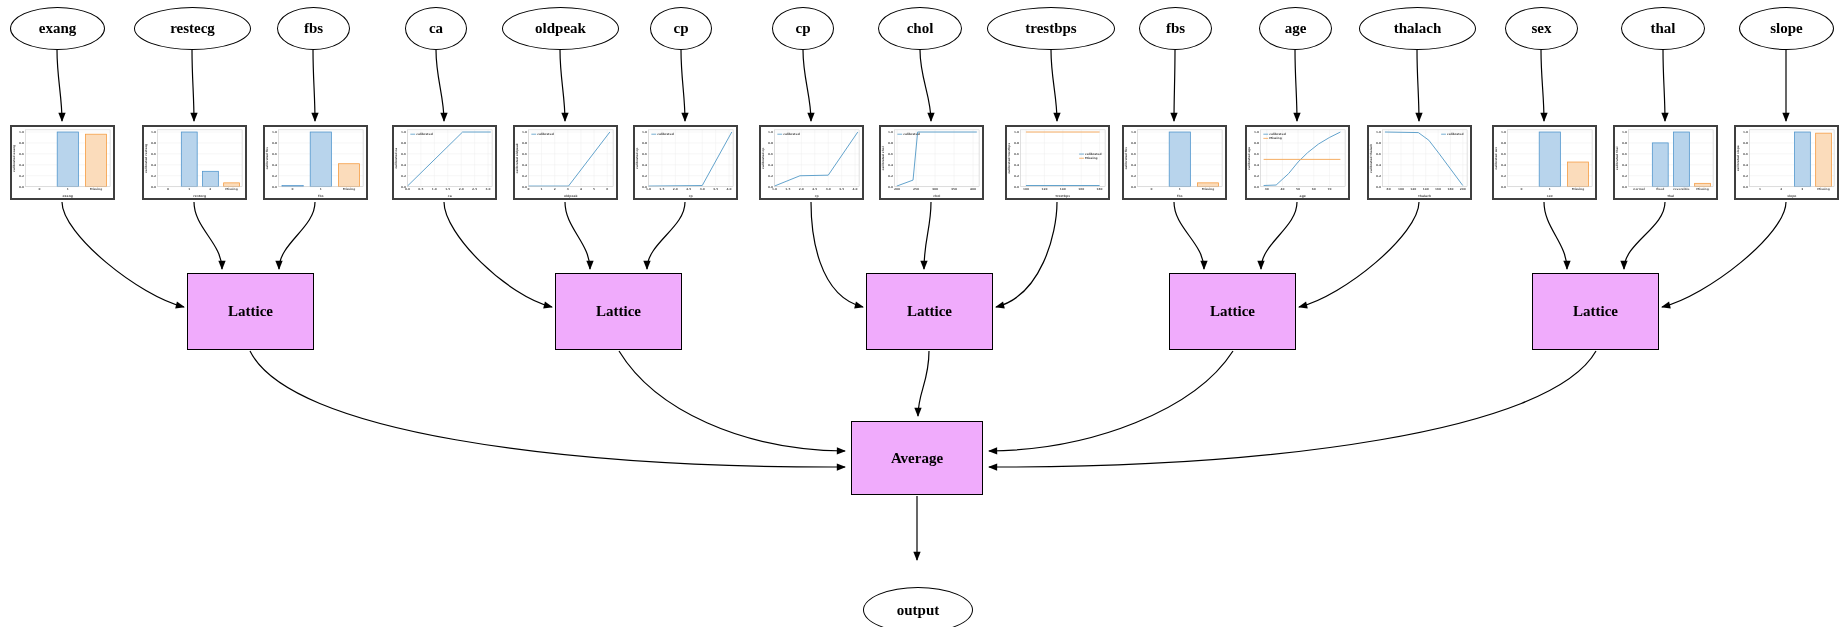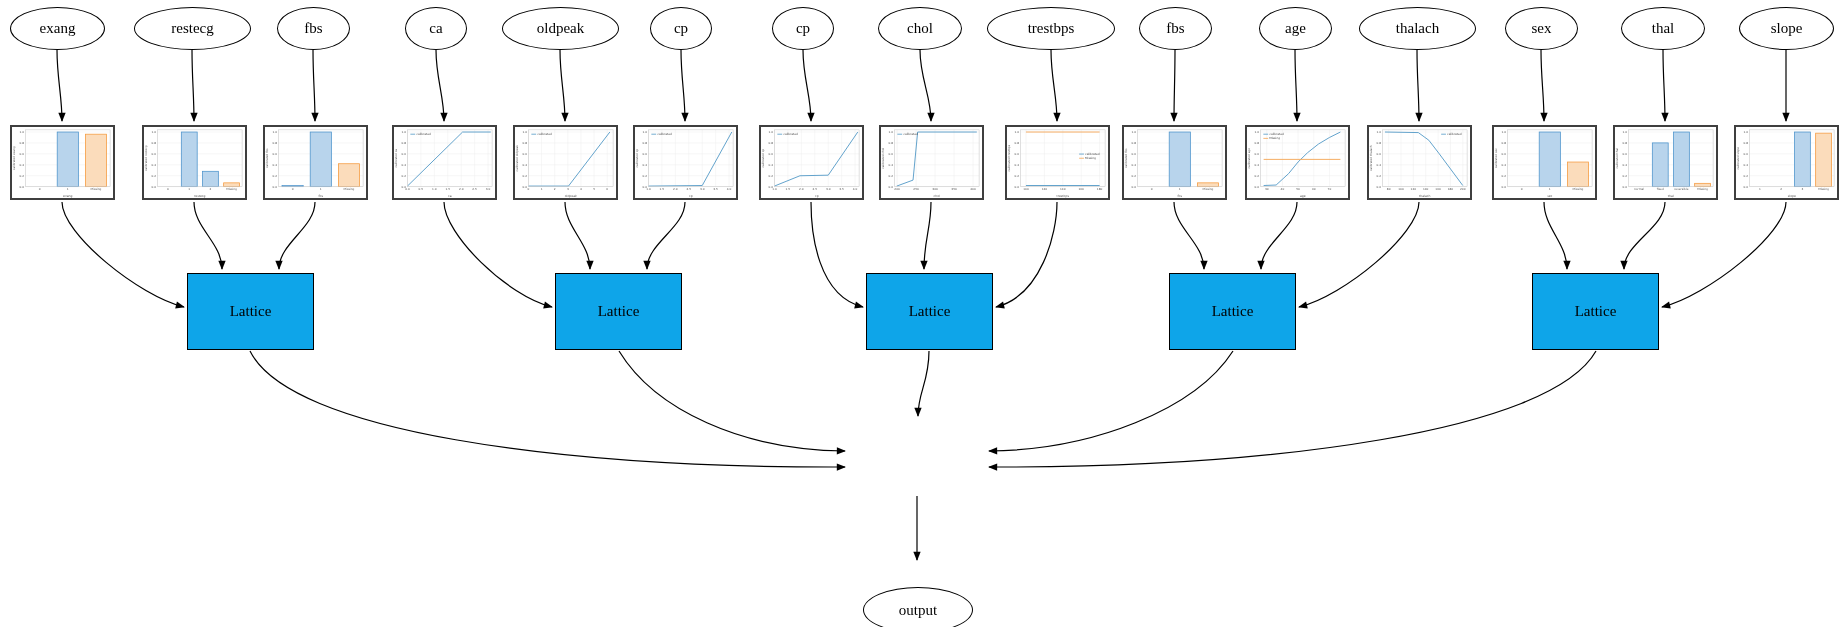--- a/index.html
+++ b/index.html
@@ -1,25 +1,25 @@
 <!DOCTYPE html>
 <html><head>
 <meta charset="utf-8">
 <style>
   html,body{margin:0;padding:0;background:#ffffff;}
   #stage{position:relative;width:1840px;height:627px;background:#ffffff;overflow:hidden;
-         font-family:"Liberation Serif","DejaVu Serif",serif;}
+         font-family:"Liberation Serif","DejaVu Serif",serif;font-weight:bold;}
   #edge-layer{position:absolute;left:0;top:0;pointer-events:none;}
   .ell{position:absolute;height:43px;border:1px solid #000;border-radius:50%;
        background:#fff;display:flex;align-items:center;justify-content:center;
        font-size:15px;color:#000;box-sizing:border-box;}
   .chart{position:absolute;top:125px;width:105px;height:75px;border:2px solid #3f3f3f;
          background:#fff;box-sizing:border-box;}
   .chart svg{display:block;}
-  .rect-node{position:absolute;border:1px solid #000;background:#0ea5e9;
+  .rect-node{position:absolute;border:1px solid #000;background:#f0abfc;
          display:flex;align-items:center;justify-content:center;
          font-size:15px;color:#000;box-sizing:border-box;}
   .out-ell{position:absolute;border:1px solid #000;border-radius:50%;background:#fff;
          display:flex;align-items:center;justify-content:center;font-size:15px;box-sizing:border-box;}
 </style>
 </head>
 <body>
 
 <div id="stage">
   <svg id="edge-layer" width="1840" height="627">
@@ -593,17 +593,20 @@
   <div class="rect-node" style="left:866px;top:273px;width:127px;height:77px">
       <span>Lattice</span>
     </div>
   <div class="rect-node" style="left:1169px;top:273px;width:127px;height:77px">
       <span>Lattice</span>
     </div>
   <div class="rect-node" style="left:1532px;top:273px;width:127px;height:77px">
       <span>Lattice</span>
     </div>
 
+  <div class="rect-node" style="left:851px;top:421px;width:132px;height:74px">
+      <span>Average</span>
+    </div>
 
   <div class="out-ell" style="left:863px;top:587px;width:110px;height:46px">
       <span>output</span>
     </div>
 </div>
 
 </body></html>

